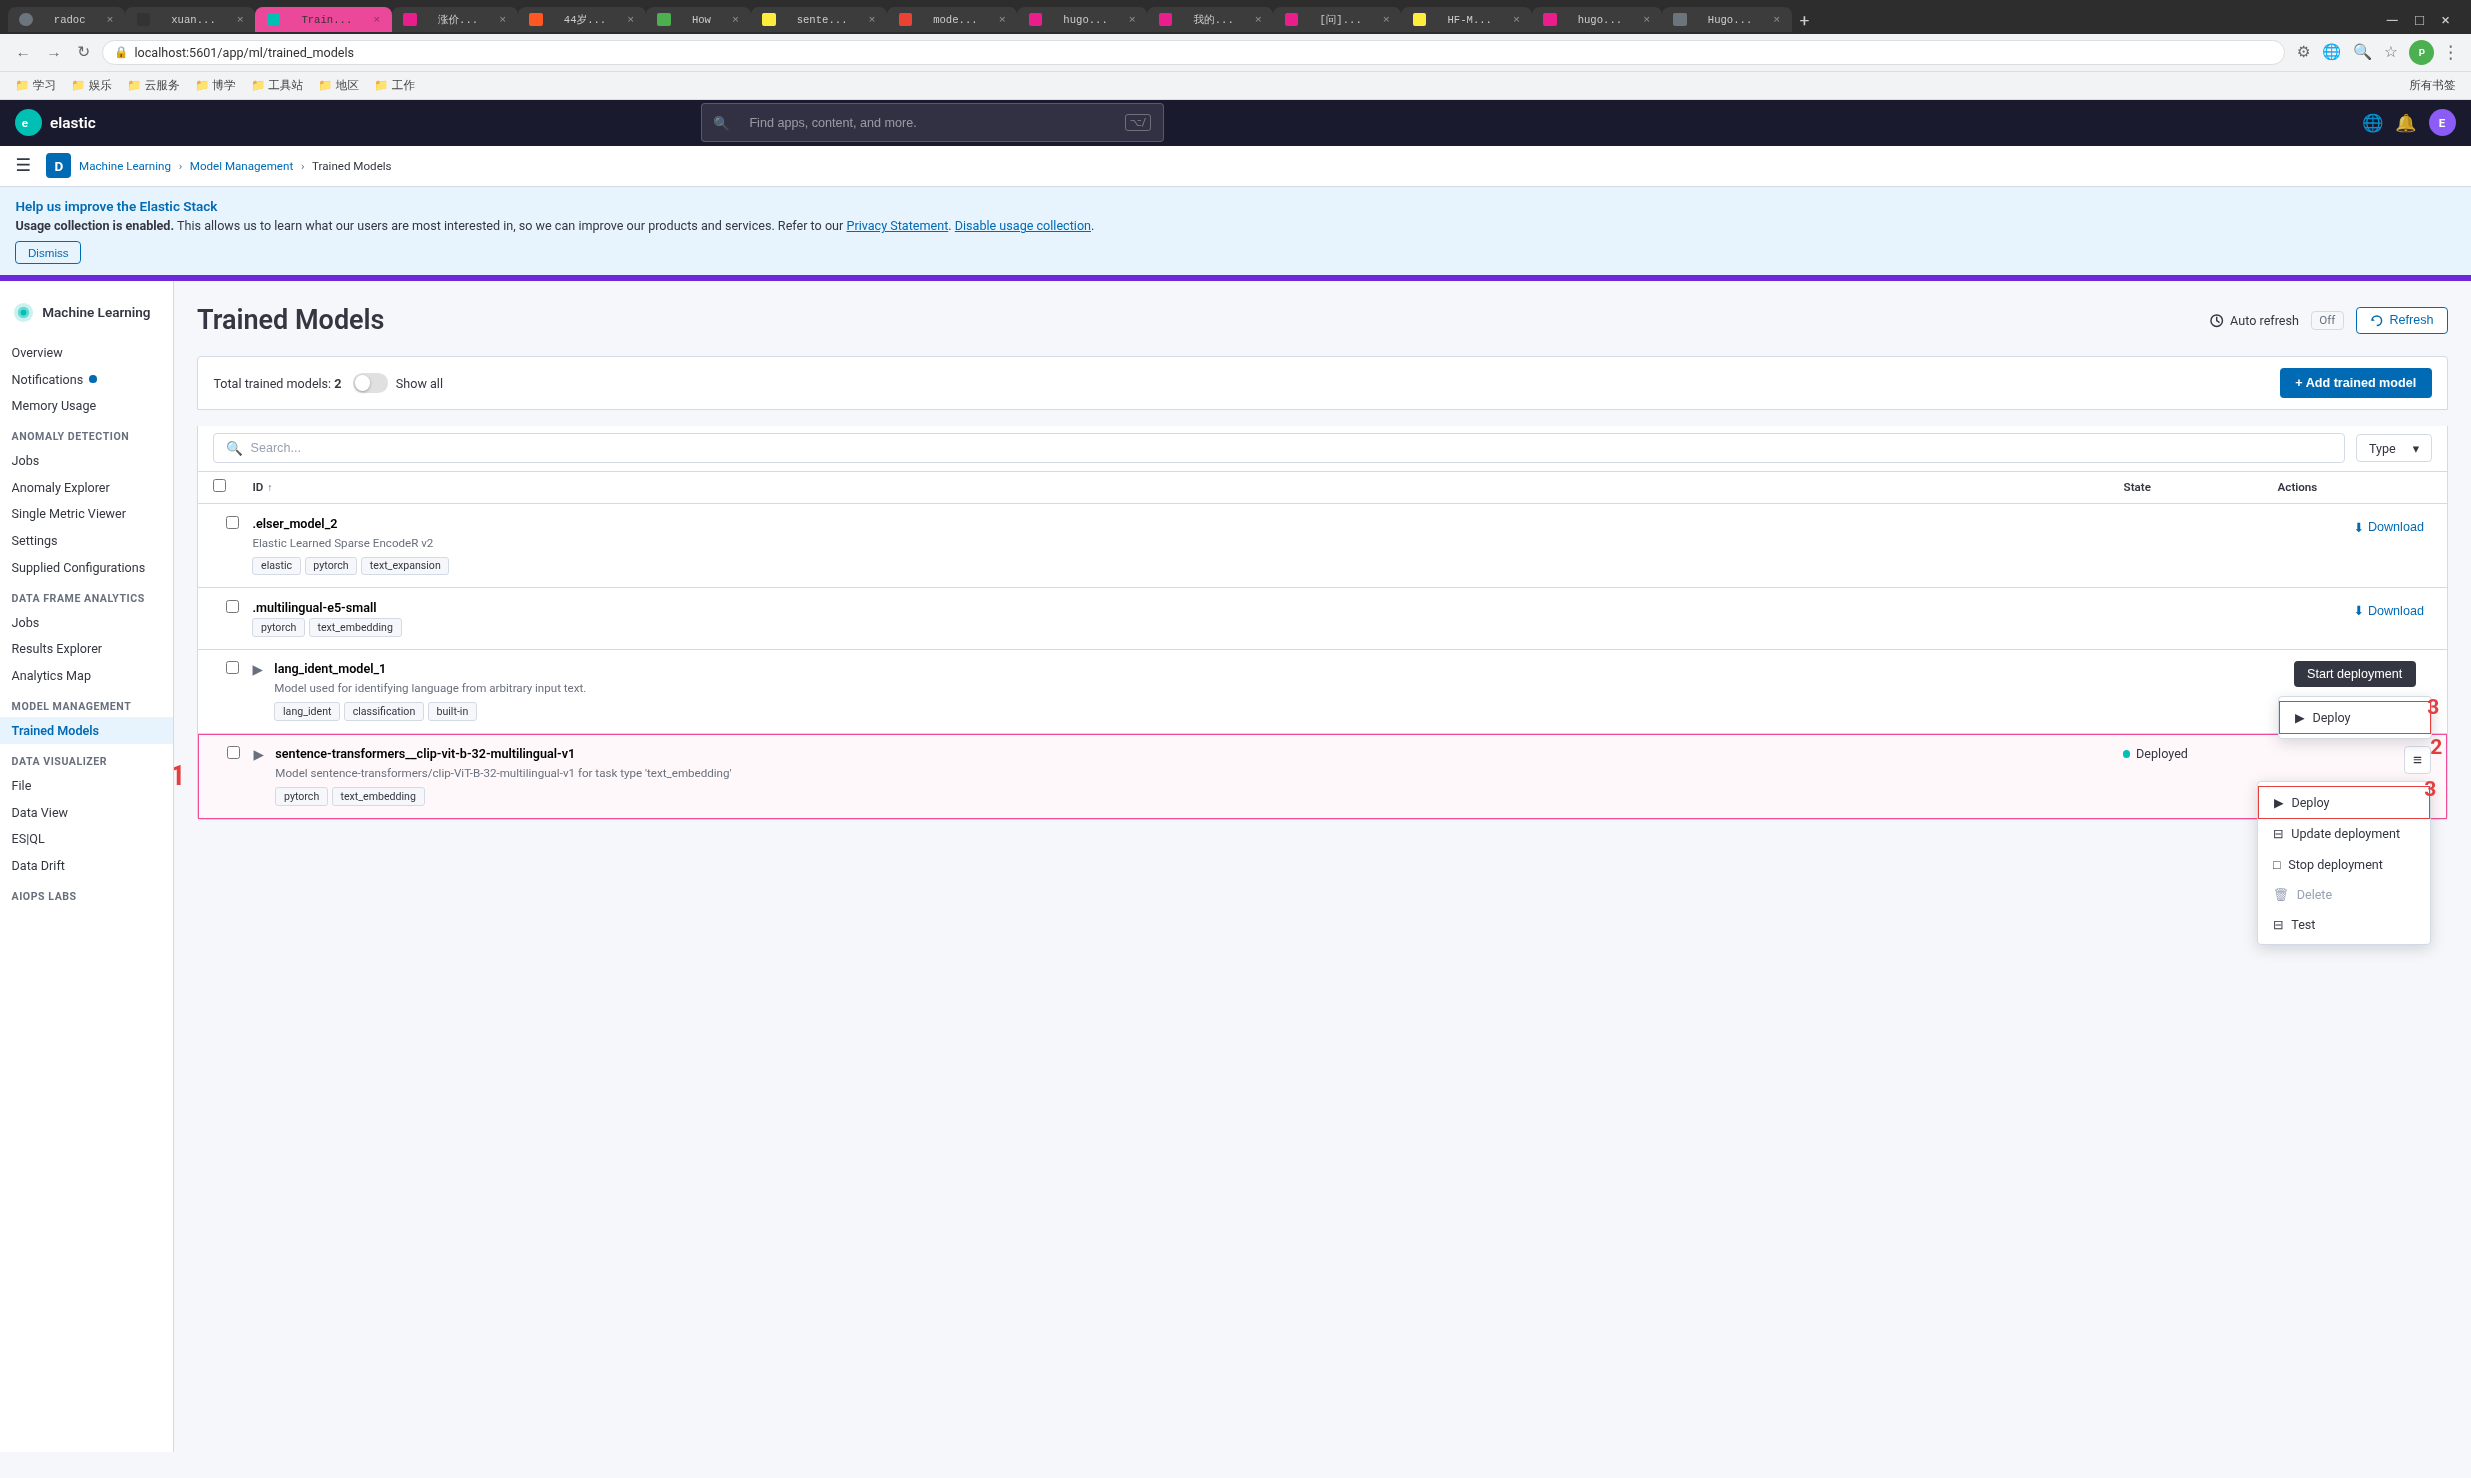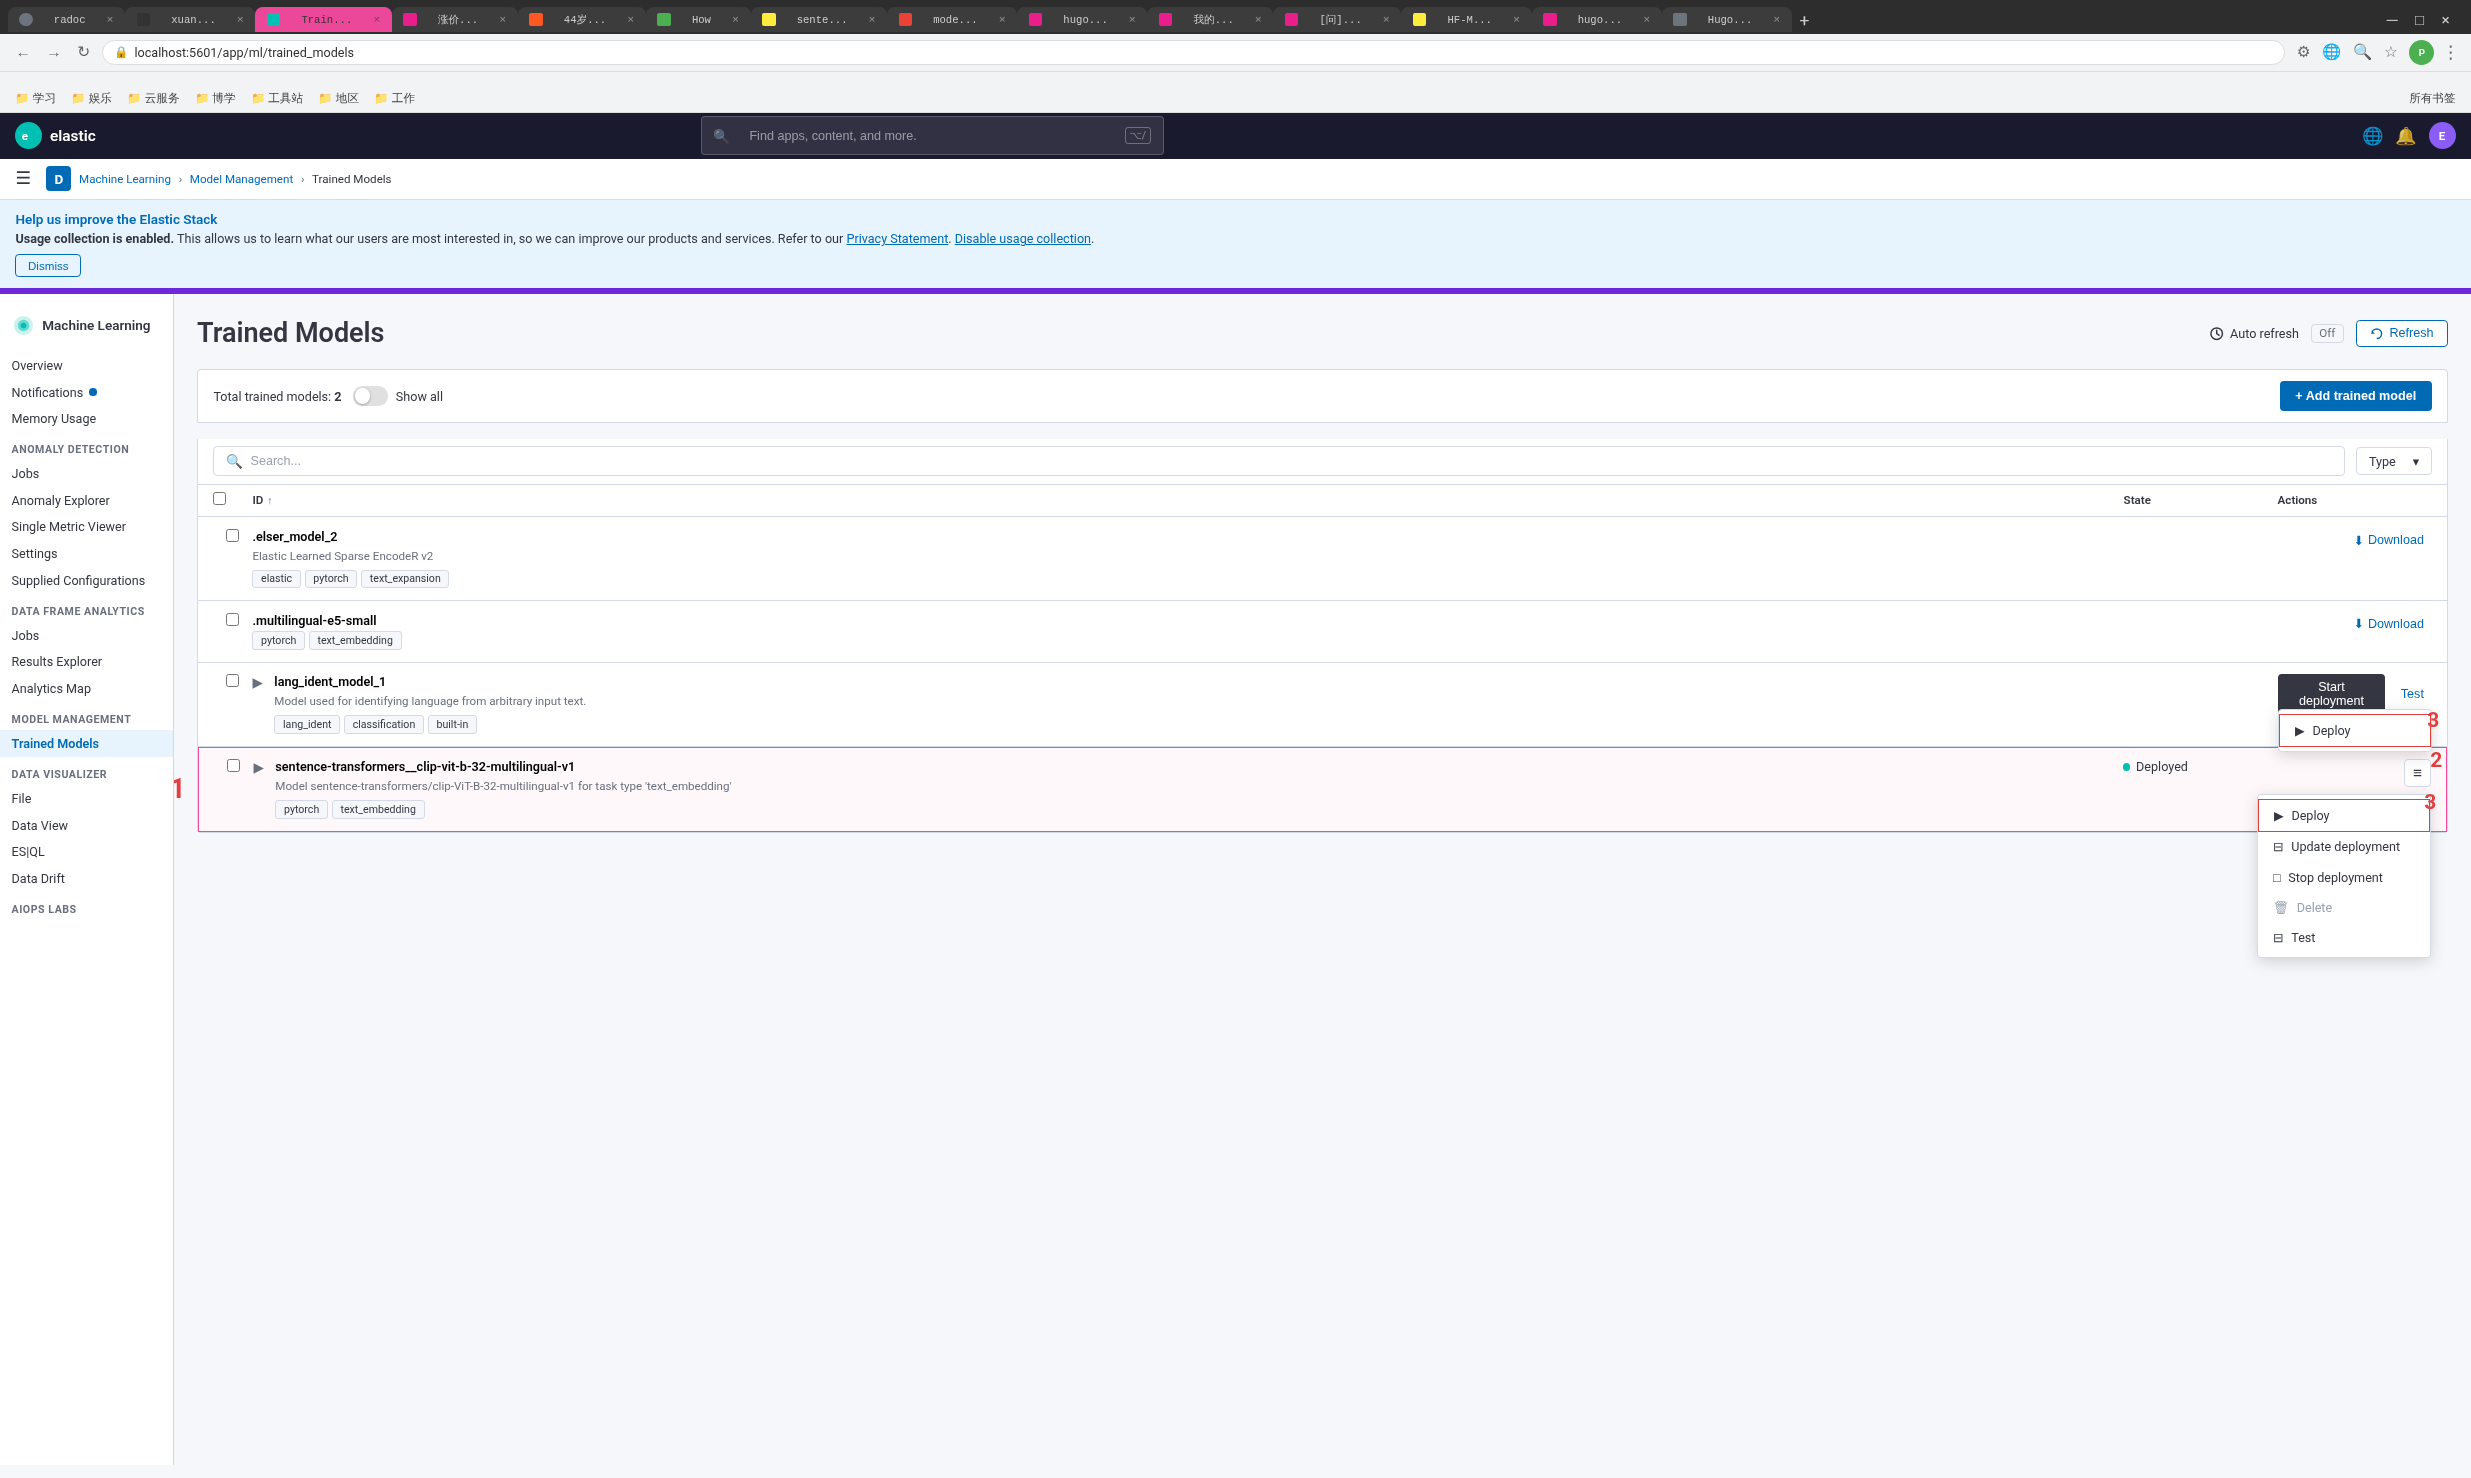--- a/index.html
+++ b/index.html
@@ -17,21 +17,21 @@
     .window-controls { display: flex; align-items: center; gap: 5.8px; margin-left: auto; padding-right: 7.7px; }
     .window-controls span { color: #ccc; font-size: 15.4px; cursor: pointer; padding: 1.9px 5.8px; }
 
     .browser-toolbar { display: flex; align-items: center; background: #f1f3f4; padding: 5.8px 11.6px; gap: 7.7px; border-bottom: 1px solid #ddd; }
     .nav-btn { background: none; border: none; cursor: pointer; color: #666; font-size: 15.4px; padding: 3.9px; border-radius: 50%; }
     .address-bar { flex: 1; display: flex; align-items: center; background: white; border: 1px solid #ddd; border-radius: 19.3px; padding: 3.9px 11.6px; gap: 5.8px; font-size: 12.6px; color: #333; }
     .address-bar .lock-icon { color: #666; font-size: 11.6px; }
     .toolbar-icons { display: flex; align-items: center; gap: 3.9px; }
     .toolbar-icons span { font-size: 15.4px; color: #666; cursor: pointer; padding: 3.9px; border-radius: 50%; }
     .bookmarks-bar { display: flex; align-items: center; background: #f1f3f4; padding: 3.9px 11.6px; border-bottom: 1px solid #ddd; gap: 7.7px; font-size: 11.6px; color: #444; }
-    .bookmarks-bar span { cursor: pointer; padding: 1.9px 3.9px; border-radius: 2.9px; white-space: nowrap; margin-top: 13px; }
+    .bookmarks-bar span { cursor: pointer; padding: 1.9px 3.9px; border-radius: 2.9px; white-space: nowrap; }
 
     
     .elastic-app { display: flex; flex-direction: column; min-height: calc(100vh - 126px); }
 
     
     .elastic-topnav { display: flex; align-items: center; background: #1a1a2e; padding: 0 15.4px; height: 46px; gap: 11.6px; }
     .topnav-search { flex: 1; max-width: 463px; margin: 0 auto; }
     .topnav-search input { width: 100%; background: rgba(255,255,255,0.1); border: 1px solid rgba(255,255,255,0.2); border-radius: 3.9px; padding: 5.8px 11.6px; color: white; font-size: 12.6px; }
     .topnav-search input::placeholder { color: rgba(255,255,255,0.5); }
     .topnav-right { display: flex; align-items: center; gap: 11.6px; margin-left: auto; }
@@ -482,21 +482,21 @@
               <div class="model-id">lang_ident_model_1</div>
               <div class="model-desc">Model used for identifying language from arbitrary input text.</div>
               <div class="model-tags">
                 <span class="tag">lang_ident</span>
                 <span class="tag">classification</span>
                 <span class="tag">built-in</span>
               </div>
             </div>
           </div>
           <div></div>
-          <div class="model-actions" style="position:relative;">
+          <div class="model-actions" style="position:relative;flex-direction:column;">
             <button class="start-deploy-btn">Start deployment</button>
             <div style="position:absolute;right:0;top:35px;z-index:100;">
               <div style="background:white;border:1px solid #d3dae6;border-radius:3.9px;box-shadow:0 3.9px 15.4px rgba(0,0,0,0.15);min-width:154px;padding:3.9px 0;">
                 <div style="display:flex;align-items:center;gap:7.7px;padding:7.7px 15.4px;font-size:12.6px;color:#343741;cursor:pointer;border:1.9px solid #e53e3e;position:relative;">
                   <span>▶</span>
                   <span>Deploy</span>
                   <span style="color:#e53e3e;font-size:21px;font-weight:bold;position:absolute;right:-9.7px;top:-7.7px;">3</span>
                 </div>
               </div>
             </div>

